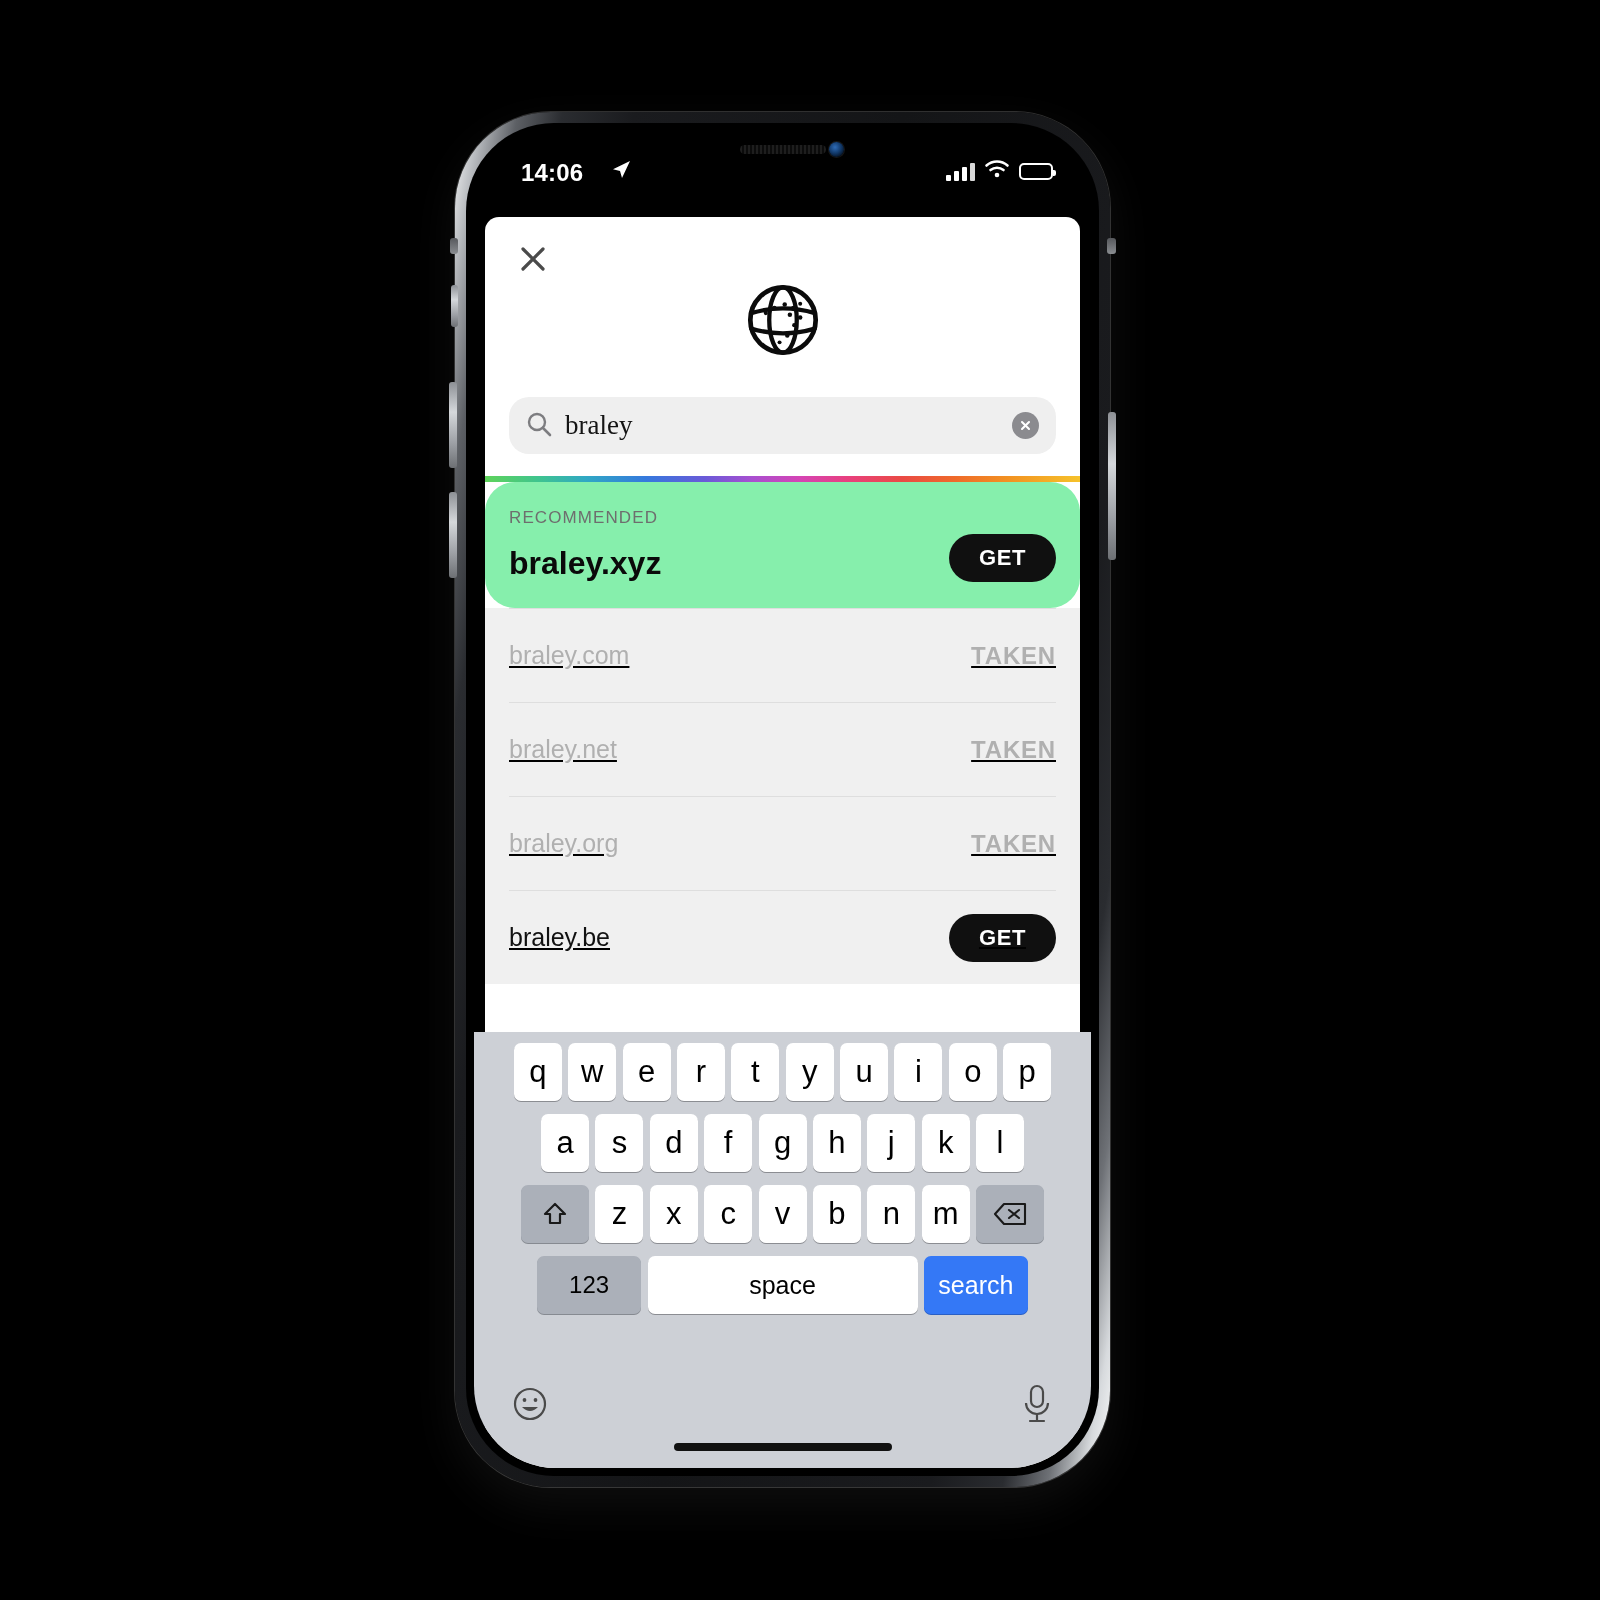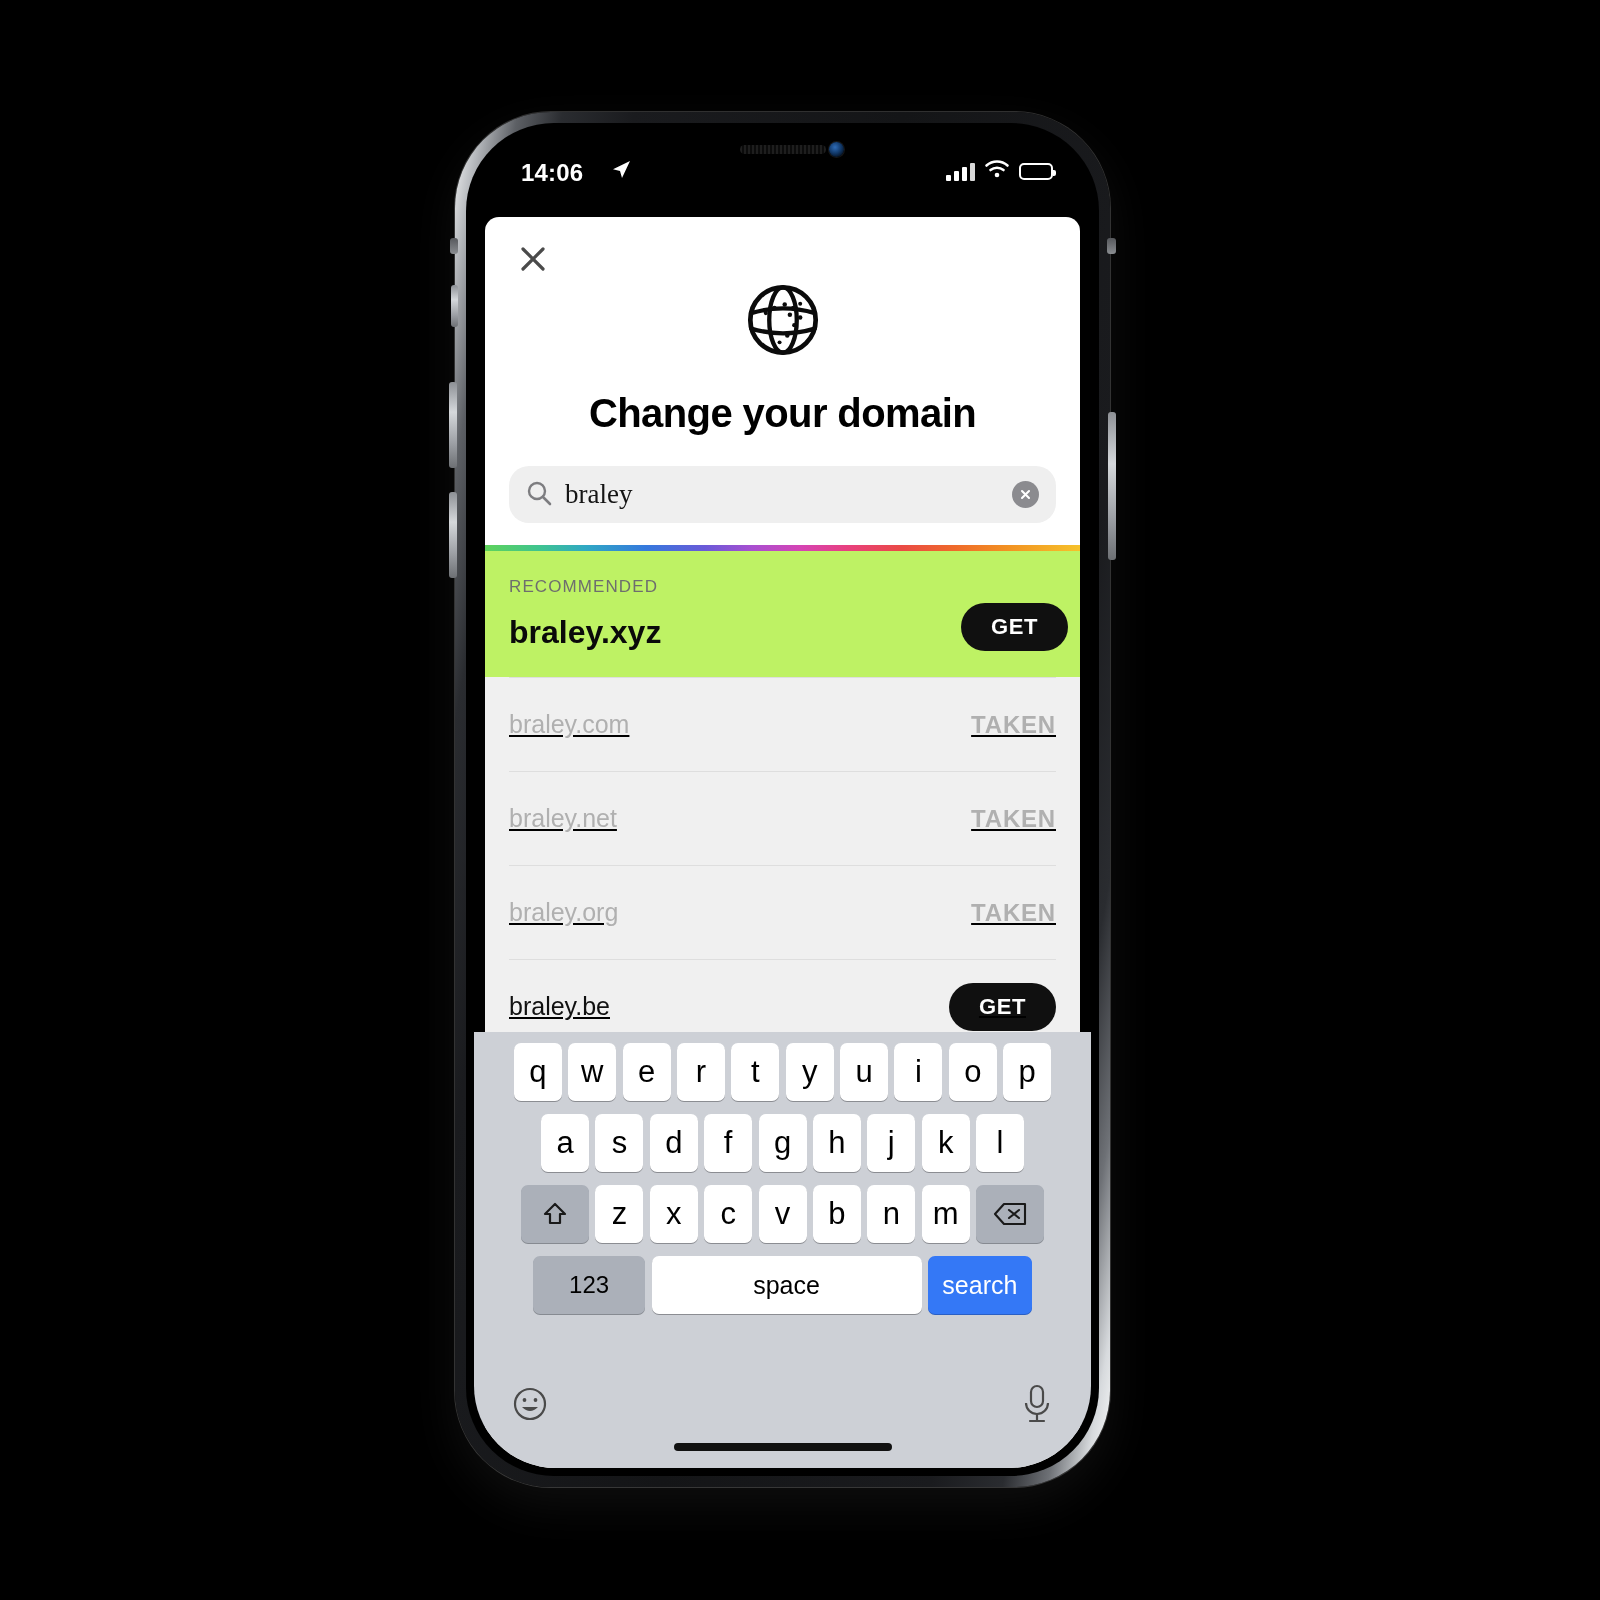--- a/index.html
+++ b/index.html
@@ -244,25 +244,26 @@
       #d544b4 53%,
       #e8407e 61%,
       #ea4a45 70%,
       #ef6a2a 79%,
       #f29222 88%,
       #f6c22b 100%);
   }
 
   
   .rec-block {
-    padding: 26px 12px 26px 24px;
-    background: #bef264;
+    padding: 26px 24px 26px 24px;
+    background: #86efac;
     display: flex;
     align-items: flex-end;
     justify-content: space-between;
+    border-radius: 30px;
   }
   .rec-label {
     font-size: 17px;
     letter-spacing: 1.1px;
     color: #6e6e6e;
     font-weight: 500;
   }
   .rec-domain {
     margin-top: 17px;
     font-size: 32px;
@@ -337,21 +338,21 @@
   }
   .kb-row.row1 { padding: 0 6px; }
   .kb-row.row2 { padding: 0 34px; }
   .kb-row.row3 { padding: 0 6px; }
   .key.fn {
     background: #abb0b9;
     box-shadow: 0 1px 0 #868a91;
     width: 68px;
   }
   .kb-row.row4 { padding: 0 6px; margin-bottom: 0; }
-  .key.num { width: 112px; height: 58px; font-size: 24px; }
+  .key.num { width: 104px; height: 58px; font-size: 24px; }
   .key.space { width: 270px; height: 58px; font-size: 25px; }
   .key.search {
     width: 104px; height: 58px; font-size: 25px;
     background: #3478f6;
     color: #fff;
     box-shadow: 0 1px 0 #2a5fc4;
   }
   .kb-bottom {
     position: absolute;
     left: 0; right: 0; bottom: 0;
@@ -412,21 +413,20 @@
             <circle cx="62" cy="36" r="2.6" fill="#0b0b0b"></circle>
             <circle cx="70" cy="31" r="2.3" fill="#0b0b0b"></circle>
             <circle cx="30" cy="42" r="2.4" fill="#0b0b0b"></circle>
             <circle cx="58" cy="44" r="2.6" fill="#0b0b0b"></circle>
             <circle cx="70" cy="47" r="2.6" fill="#0b0b0b"></circle>
             <circle cx="63" cy="56" r="2.4" fill="#0b0b0b"></circle>
             <circle cx="55" cy="68" r="2.6" fill="#0b0b0b"></circle>
             <circle cx="46" cy="76" r="2.3" fill="#0b0b0b"></circle>
           </svg>
         </span>
-        <h1 class="sheet-title">Change your domain</h1>
       </div>
 
       <div class="search-wrap">
         <div class="search-field">
           <span class="search-icon">
             <svg width="28" height="28" viewBox="0 0 28 28">
               <circle cx="12" cy="12" r="8" fill="none" stroke="#7d7d80" stroke-width="2.4"></circle>
               <path d="M18 18 L25 25" stroke="#7d7d80" stroke-width="2.6" stroke-linecap="round"></path>
             </svg>
           </span>

